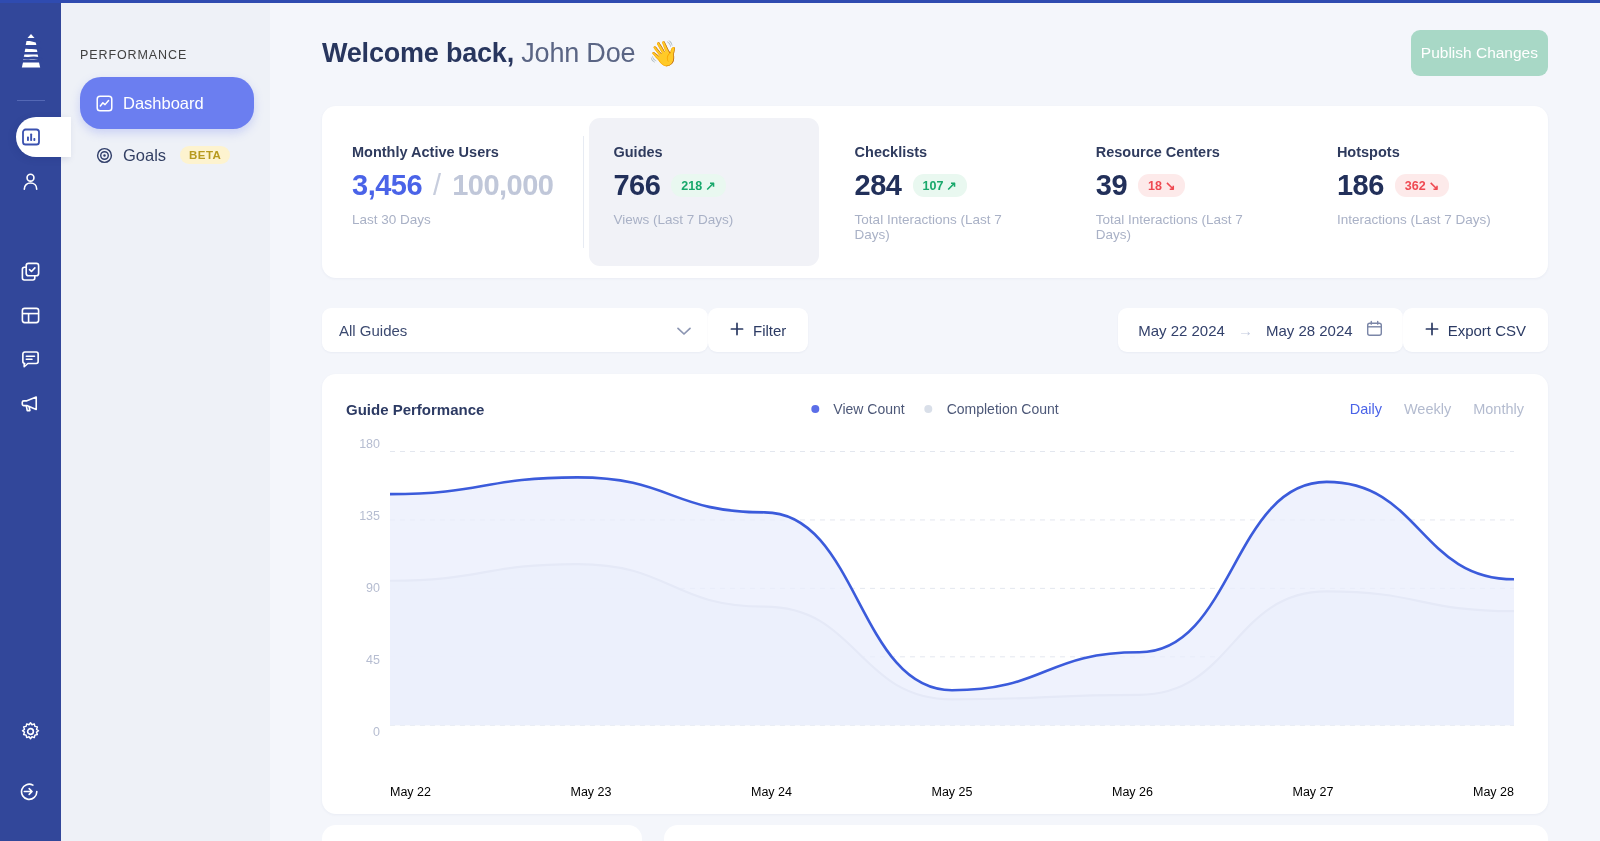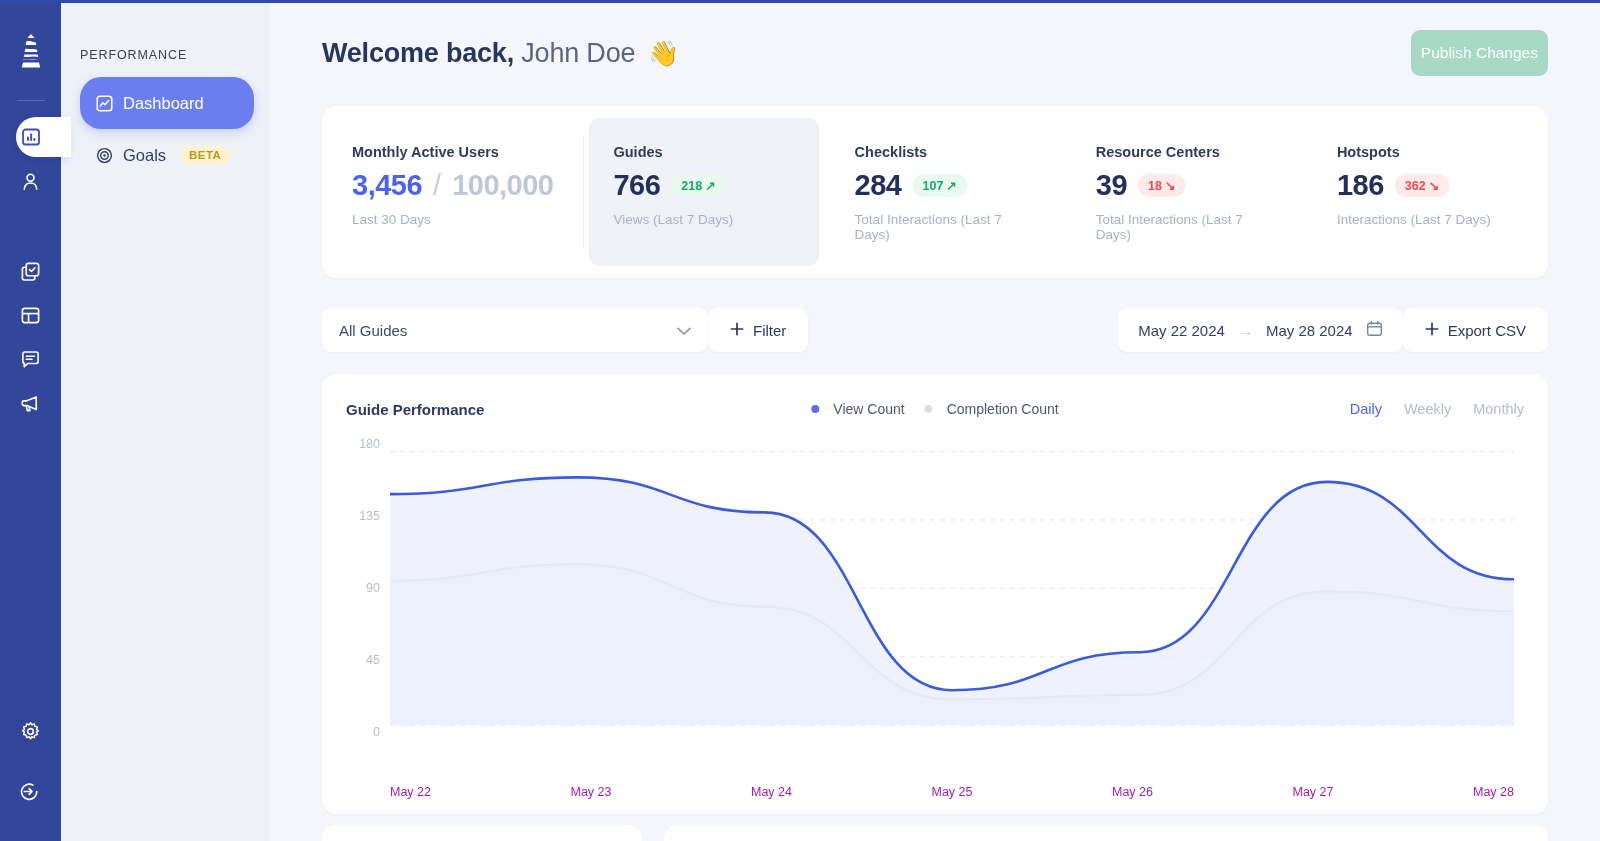--- a/index.html
+++ b/index.html
@@ -119,21 +119,21 @@
   .dot { width: 8px; height: 8px; border-radius: 50%; }
   .gran { position: absolute; right: 0; display: flex; gap: 22px; font-size: 14.5px; }
   .gran span { color: #b3bbcf; cursor: pointer; }
   .gran span.active { color: #4a63e8; }
 
   .plot { position: relative; margin-top: 22px; height: 355px; }
   .plot svg { display: block; width: 100%; height: 100%; }
   .ylabels { position: absolute; left: 0; top: 0; width: 34px; height: 300px; }
   .ylab { position: absolute; right: 0; font-size: 12.5px; color: #b6bdd1; transform: translateY(-50%); }
   .xlabels { position: absolute; left: 44px; right: 10px; bottom: 0; display: flex; justify-content: space-between; }
-  .xlab { font-size: 12.5px; color: #a21caf; margin-top: 20px; }
+  .xlab { font-size: 12.5px; color: #000000; margin-top: 20px; }
 
   .bottom-peek {
     position: absolute; left: 52px; right: 52px; bottom: -24px; height: 40px;
     display: flex; gap: 22px;
   }
   .peek-card { background: #ffffff; border-radius: 14px; flex: 1 1 0; }
   .peek-card.small { flex: 0 0 320px; }
 </style>
 </head>
 <body>

